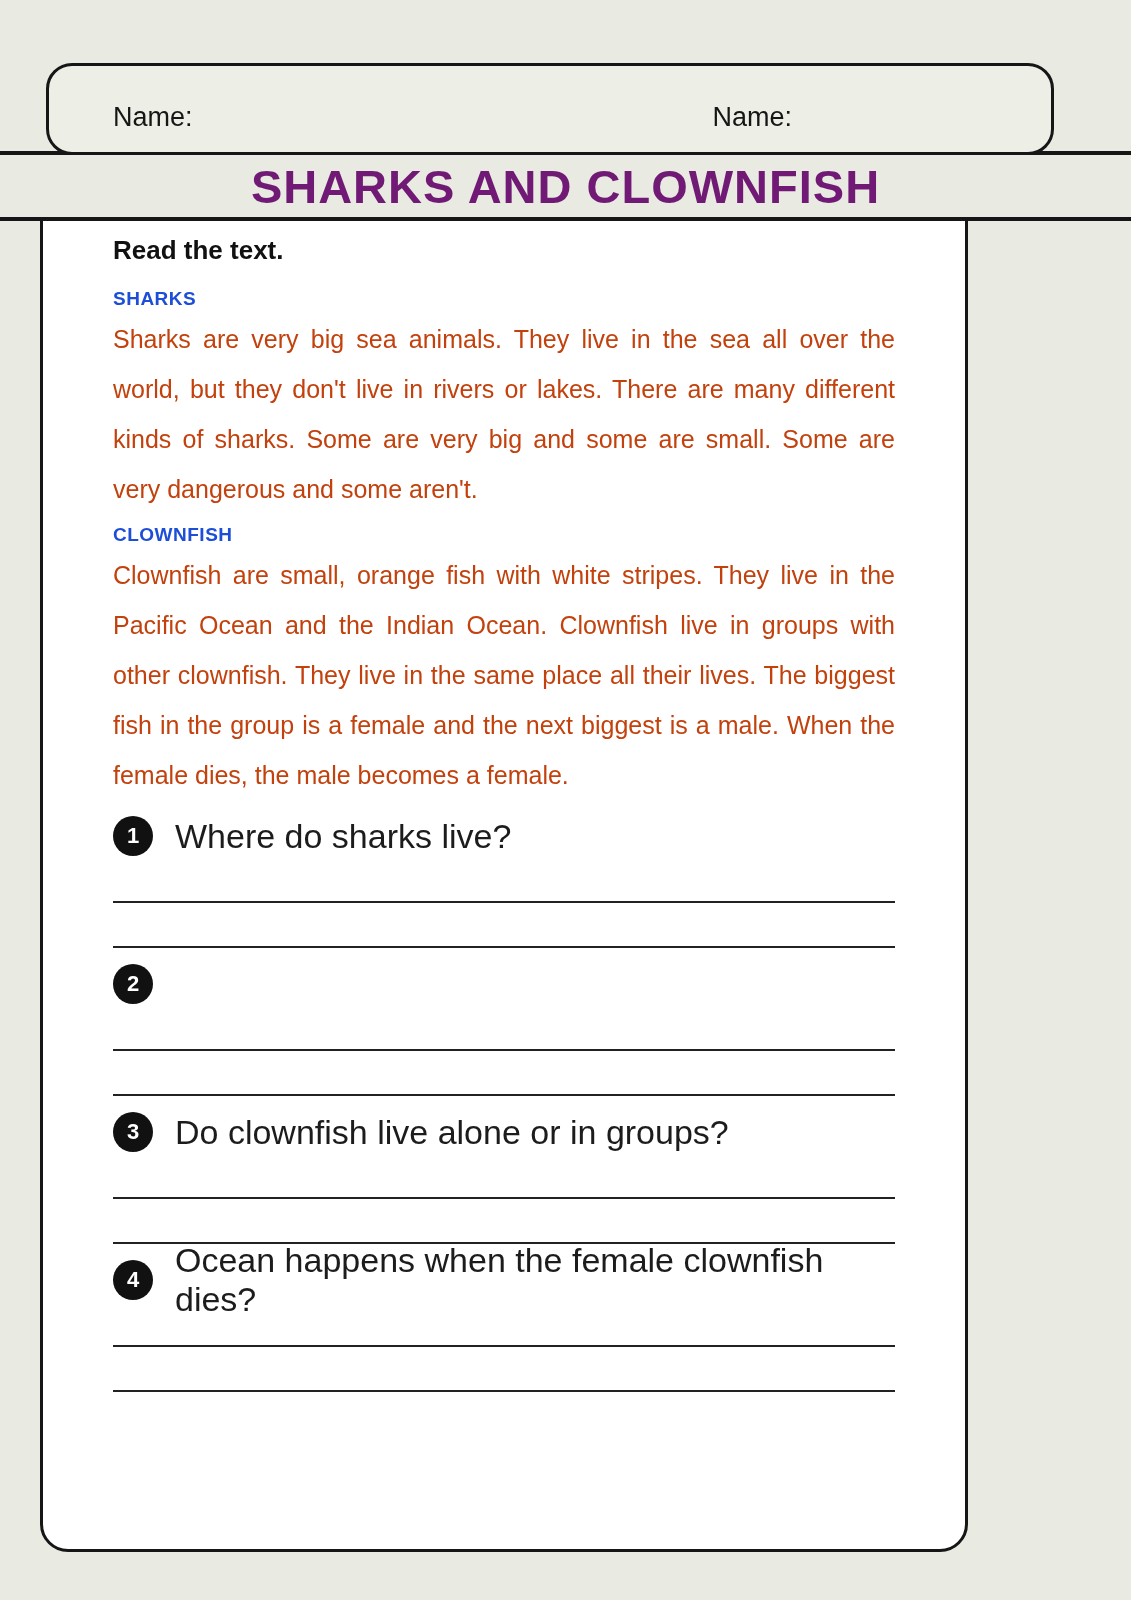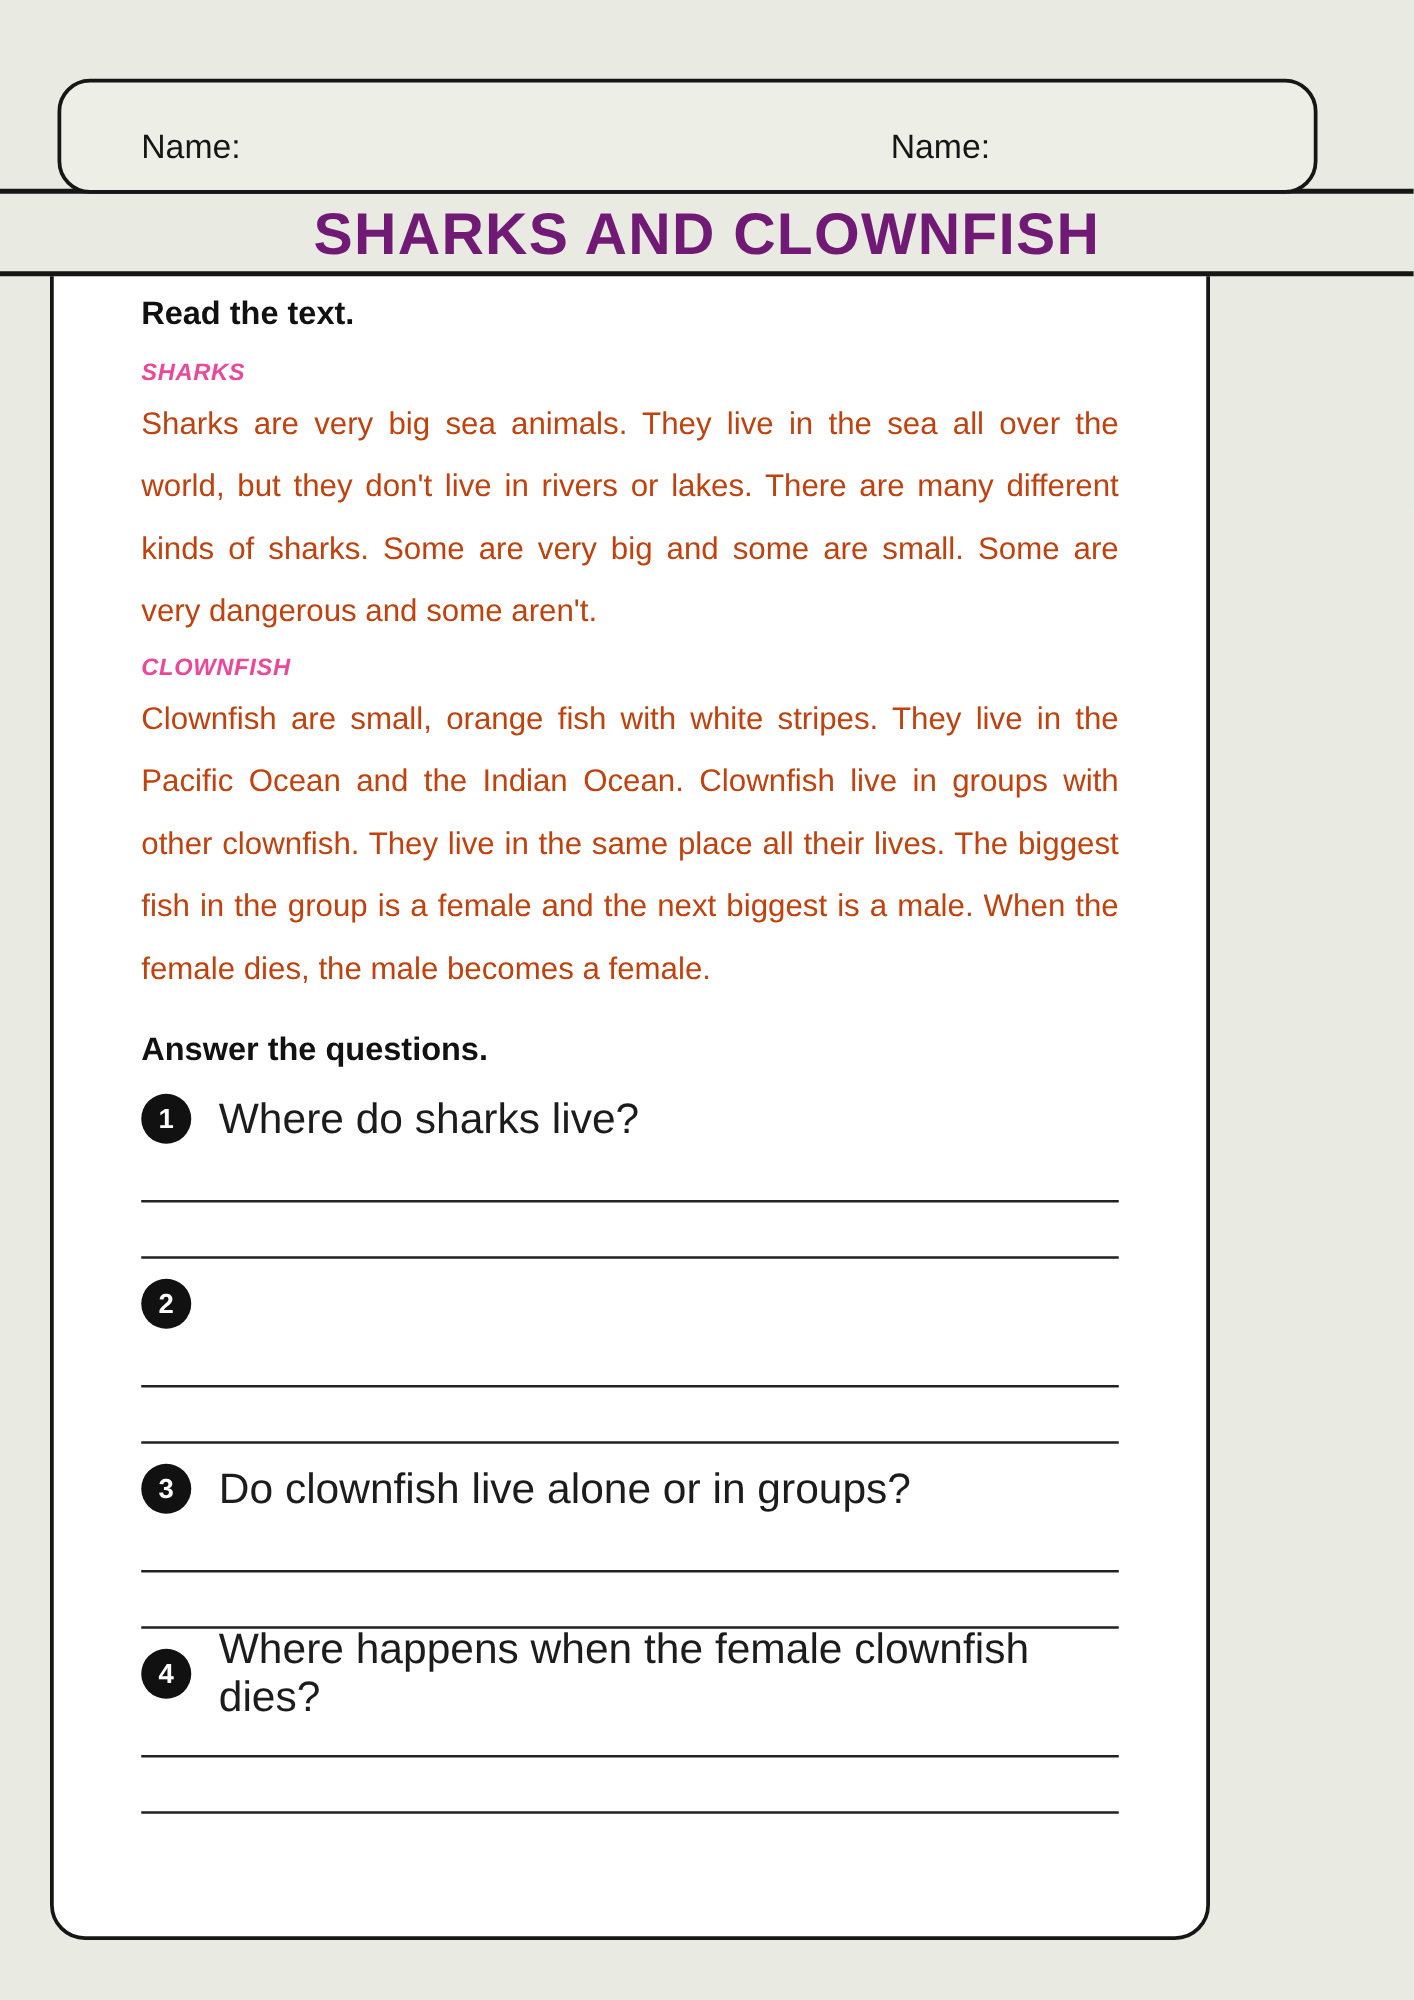--- a/index.html
+++ b/index.html
@@ -87,22 +87,21 @@
   }
   .read-instruction { margin-bottom: 22px; }
   .answer-instruction { margin-top: 24px; margin-bottom: 18px; }
 
   .section-heading {
     font-size: 19px;
     font-weight: 700;
     letter-spacing: 0.5px;
     margin-top: 10px;
     margin-bottom: 4px;
-    color: #ec4899;
-    font-style: italic;
+    color: #1d4ed8;
   }
 
   .section-text {
     font-size: 25px;
     line-height: 50px;
     text-align: justify;
     color: #c2410c;
     margin-bottom: 8px;
   }
 
@@ -165,21 +164,20 @@
       <div>
         <div class="section-heading">SHARKS</div>
         <div class="section-text">Sharks are very big sea animals. They live in the sea all over the world, but they don't live in rivers or lakes. There are many different kinds of sharks. Some are very big and some are small. Some are very dangerous and some aren't.</div>
       </div>
 
       <div>
         <div class="section-heading">CLOWNFISH</div>
         <div class="section-text">Clownfish are small, orange fish with white stripes. They live in the Pacific Ocean and the Indian Ocean. Clownfish live in groups with other clownfish. They live in the same place all their lives. The biggest fish in the group is a female and the next biggest is a male. When the female dies, the male becomes a female.</div>
       </div>
 
-      <div class="answer-instruction">Answer the questions.</div>
 
       <div class="question-block">
         <div class="question-row">
           <div class="q-badge">1</div>
           <div class="q-text">Where do sharks live?</div>
         </div>
         <div class="answer-line first"></div>
         <div class="answer-line"></div>
       </div>
 
@@ -196,21 +194,21 @@
           <div class="q-badge">3</div>
           <div class="q-text">Do clownfish live alone or in groups?</div>
         </div>
         <div class="answer-line first"></div>
         <div class="answer-line"></div>
       </div>
 
       <div class="question-block">
         <div class="question-row">
           <div class="q-badge">4</div>
-          <div class="q-text">Where happens when the female clownfish dies?</div>
+          <div class="q-text">Ocean happens when the female clownfish dies?</div>
         </div>
         <div class="answer-line first"></div>
         <div class="answer-line"></div>
       </div>
 
     </div>
   </div>
 
 </div>
 

